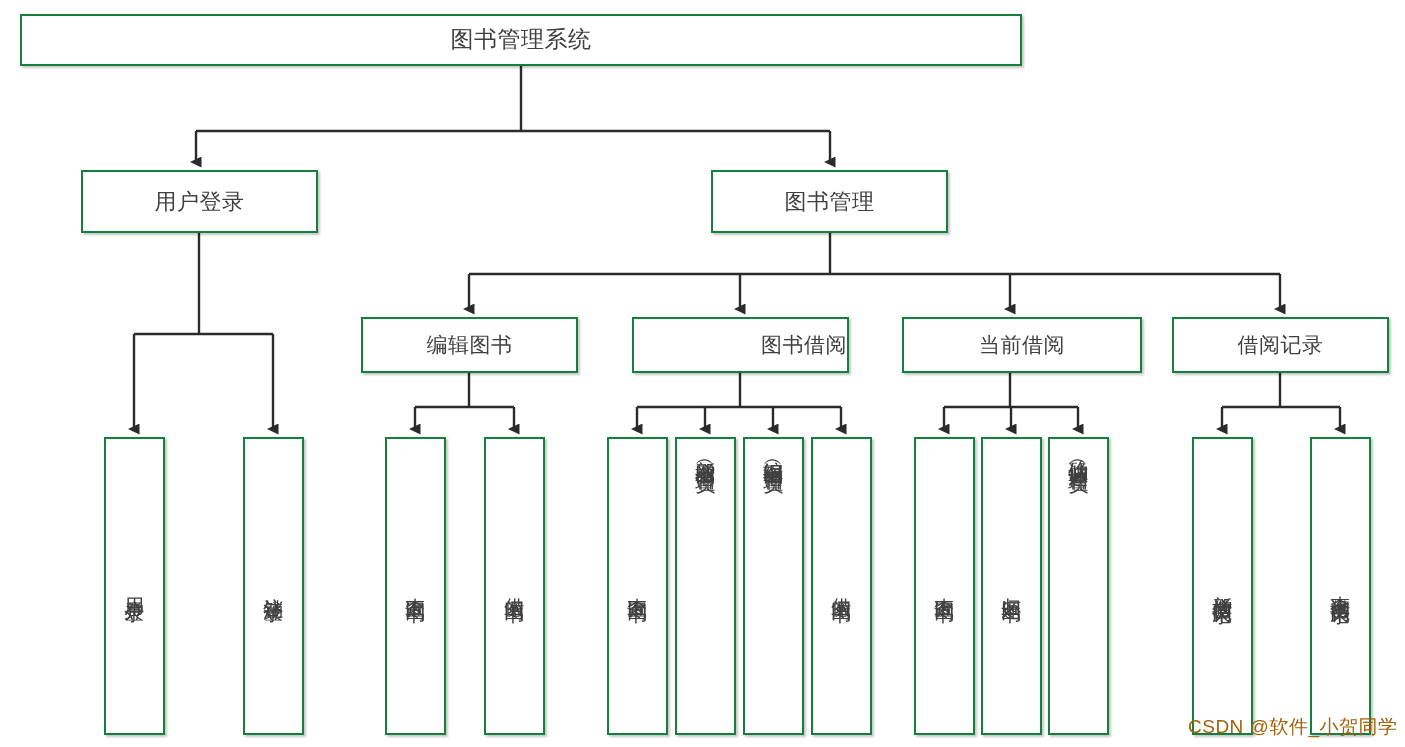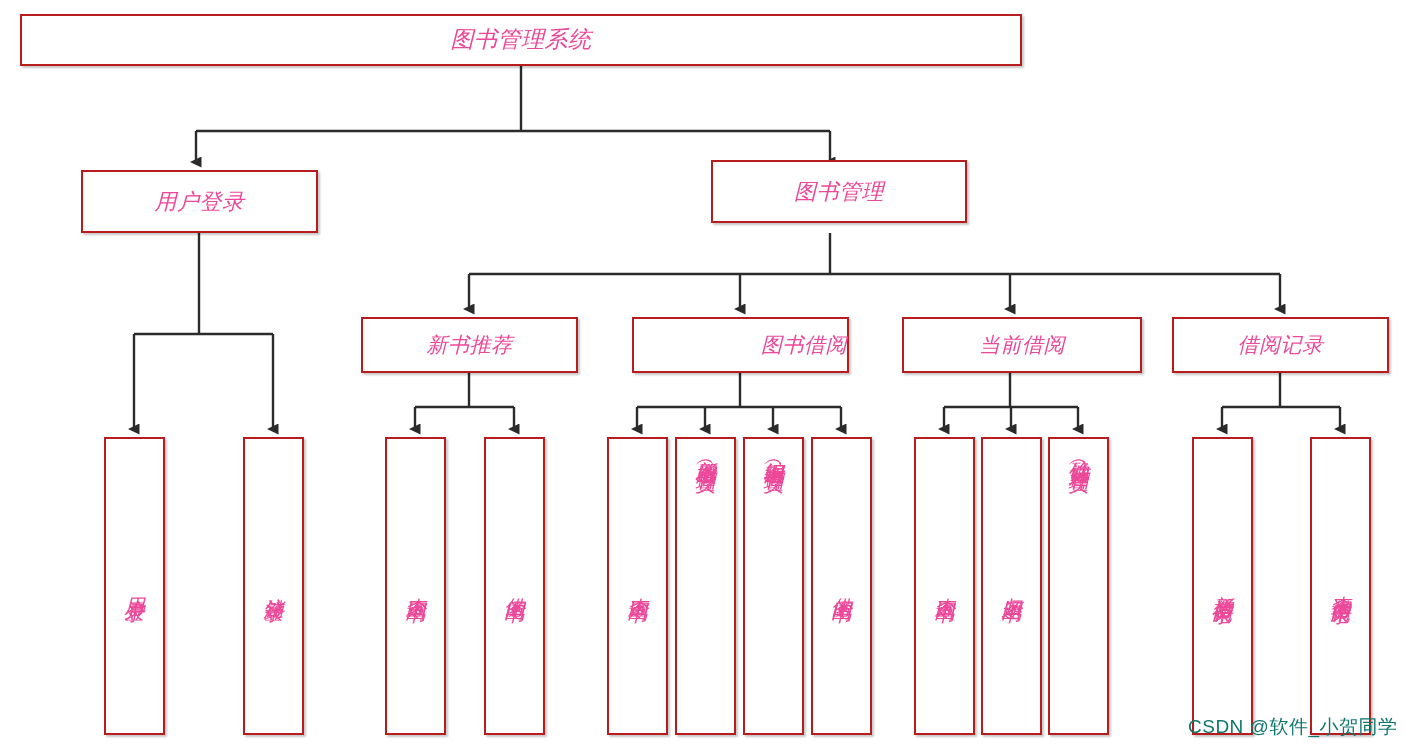--- a/index.html
+++ b/index.html
@@ -22,27 +22,26 @@
     left: 0;
     top: 0;
     width: 1405px;
     height: 747px;
     pointer-events: none;
   }
   .node {
     position: absolute;
     box-sizing: border-box;
     background: #ffffff;
-    border: 2px solid #b91c1c;
+    border: 2px solid #15803d;
     box-shadow: 2px 2px 2px rgba(0,0,0,0.22);
     display: flex;
     align-items: center;
     justify-content: center;
-    color: #ec4899;
-    font-style: italic;
+    color: #404040;
   }
   .node-label {
     display: block;
     text-align: center;
     line-height: 1.18;
     letter-spacing: 0.5px;
   }
   .node.root .node-label { font-size: 23px; }
   .node.lvl2 .node-label { font-size: 22px; }
   .node.lvl3 .node-label { font-size: 21px; }
@@ -60,21 +59,21 @@
     white-space: nowrap;
   }
   .node.leaf.top-aligned {
     align-items: flex-start;
   }
   #watermark {
     position: absolute;
     left: 1188px;
     top: 714px;
     font-size: 19px;
-    color: #0f766e;
+    color: #a16207;
     white-space: nowrap;
     letter-spacing: 0.5px;
   }
 </style>
 </head>
 <body>
 
 <div id="canvas">
 
   <svg id="wires" viewBox="0 0 1405 747">
@@ -127,26 +126,26 @@
     </g>
   </svg>
 
   <div class="node root" style="left:20px; top:14px; width:1002px; height:52px;">
     <span class="node-label">图书管理系统</span>
   </div>
 
   <div class="node lvl2" style="left:81px; top:170px; width:237px; height:63px;">
     <span class="node-label">用户登录</span>
   </div>
-  <div class="node lvl2" style="left:711px; top:160px; width:256px; height:63px;">
+  <div class="node lvl2" style="left:711px; top:170px; width:237px; height:63px;">
     <span class="node-label">图书管理</span>
   </div>
 
   <div class="node lvl3" style="left:361px; top:317px; width:217px; height:56px;">
-    <span class="node-label">新书推荐</span>
+    <span class="node-label">编辑图书</span>
   </div>
   <div class="node lvl3" style="left:632px; top:317px; width:217px; height:56px;justify-content:flex-end;">
     <span class="node-label">图书借阅</span>
   </div>
   <div class="node lvl3" style="left:902px; top:317px; width:240px; height:56px;">
     <span class="node-label">当前借阅</span>
   </div>
   <div class="node lvl3" style="left:1172px; top:317px; width:217px; height:56px;">
     <span class="node-label">借阅记录</span>
   </div>

